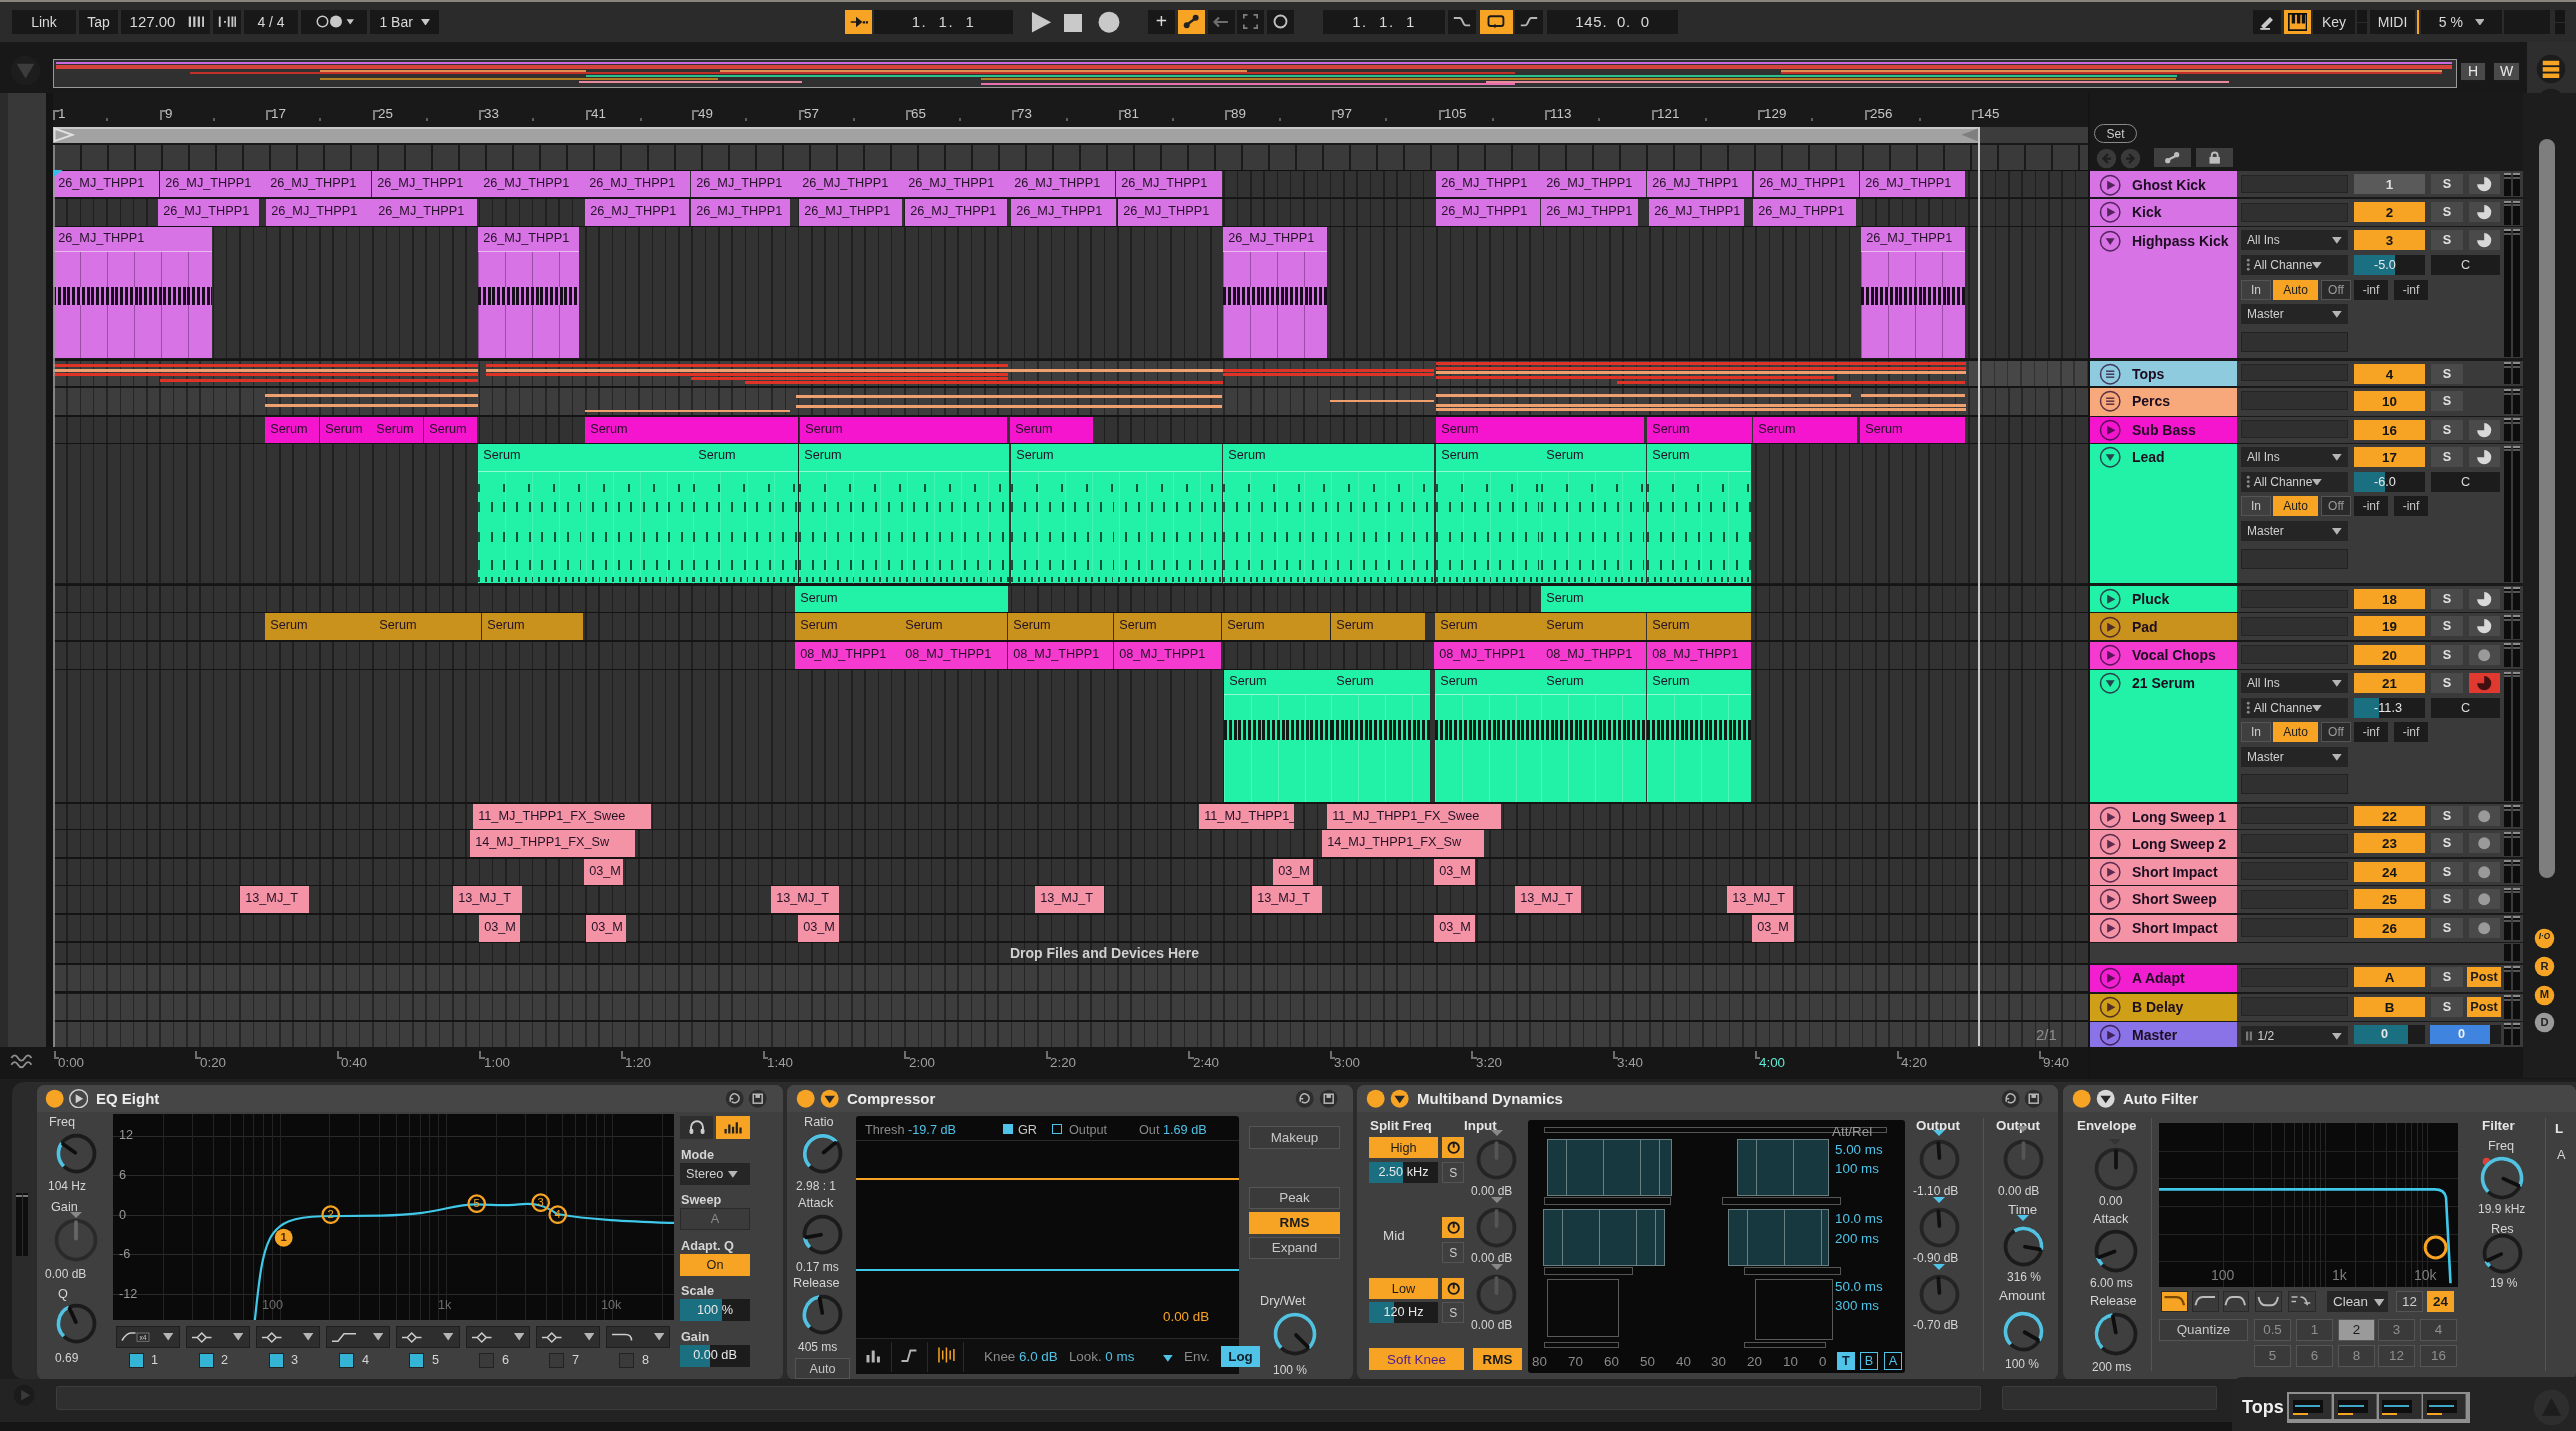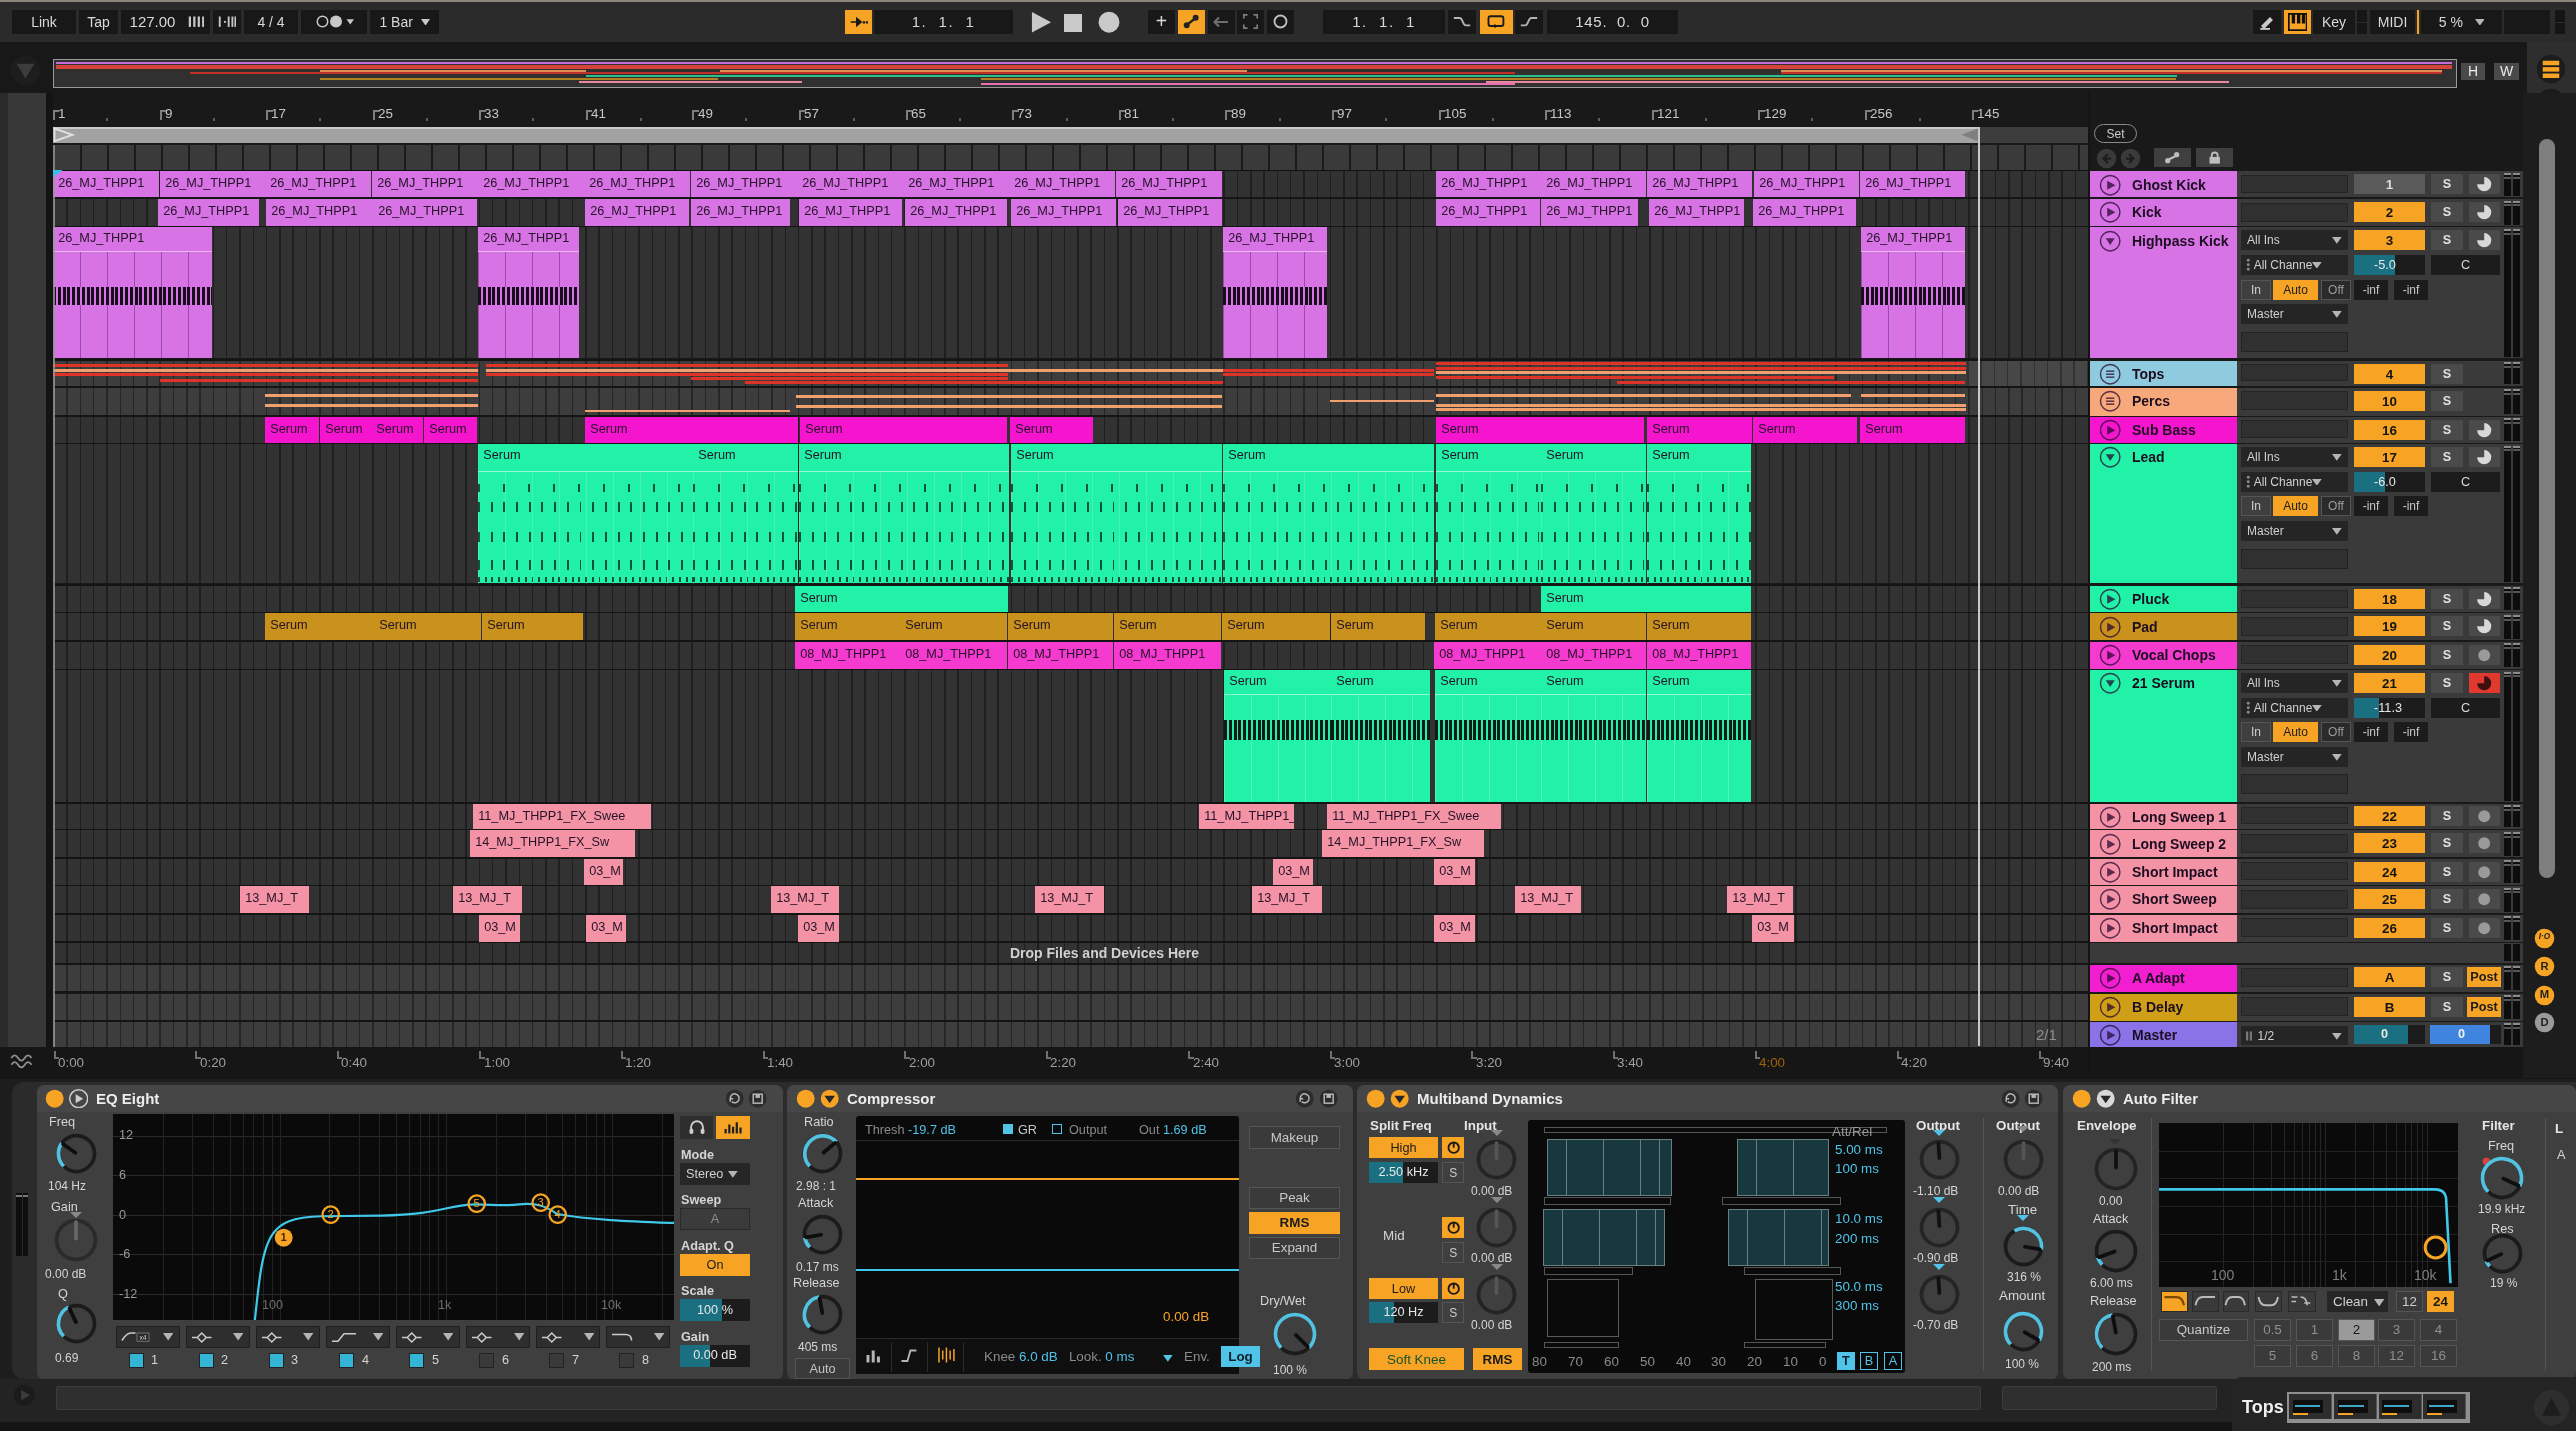--- a/index.html
+++ b/index.html
@@ -763,21 +763,21 @@
 <div class="a" style="left:1190px;top:1057px;width:3.7px;height:1.5px;background:#6f6f6f"></div>
 <div class="a" style="left:1334px;top:1055px;color:#9f9f9f;font-size:13.4px">3:00</div>
 <div class="a" style="left:1330px;top:1051px;width:1.5px;height:7.5px;background:#6f6f6f"></div>
 <div class="a" style="left:1331px;top:1057px;width:3.7px;height:1.5px;background:#6f6f6f"></div>
 <div class="a" style="left:1476px;top:1055px;color:#9f9f9f;font-size:13.4px">3:20</div>
 <div class="a" style="left:1471px;top:1051px;width:1.5px;height:7.5px;background:#6f6f6f"></div>
 <div class="a" style="left:1473px;top:1057px;width:3.7px;height:1.5px;background:#6f6f6f"></div>
 <div class="a" style="left:1617px;top:1055px;color:#9f9f9f;font-size:13.4px">3:40</div>
 <div class="a" style="left:1613px;top:1051px;width:1.5px;height:7.5px;background:#6f6f6f"></div>
 <div class="a" style="left:1614px;top:1057px;width:3.7px;height:1.5px;background:#6f6f6f"></div>
-<div class="a" style="left:1759px;top:1055px;color:#a16207;font-size:13.4px">4:00</div>
+<div class="a" style="left:1759px;top:1055px;color:#5eead4;font-size:13.4px">4:00</div>
 <div class="a" style="left:1755px;top:1051px;width:1.5px;height:7.5px;background:#6f6f6f"></div>
 <div class="a" style="left:1756px;top:1057px;width:3.7px;height:1.5px;background:#6f6f6f"></div>
 <div class="a" style="left:1901px;top:1055px;color:#9f9f9f;font-size:13.4px">4:20</div>
 <div class="a" style="left:1897px;top:1051px;width:1.5px;height:7.5px;background:#6f6f6f"></div>
 <div class="a" style="left:1898px;top:1057px;width:3.7px;height:1.5px;background:#6f6f6f"></div>
 <div class="a" style="left:2043px;top:1055px;color:#9f9f9f;font-size:13.4px">9:40</div>
 <div class="a" style="left:2039px;top:1051px;width:1.5px;height:7.5px;background:#6f6f6f"></div>
 <div class="a" style="left:2040px;top:1057px;width:3.7px;height:1.5px;background:#6f6f6f"></div>
 <div class="a" style="left:2036px;top:1026px;color:#8f8f8f;font-size:15px">2/1</div>
 <svg class="a" style="left:9px;top:1049px;" width="27" height="22.4" viewBox="0 0 36 30">
@@ -1655,21 +1655,21 @@
       <circle cx="9" cy="9" r="7" fill="none" stroke="#1a1a1a" stroke-width="2.5"></circle>
       <path d="M9 2 v7" stroke="#1a1a1a" stroke-width="2.5"></path>
     </svg>
   </div>
 <div class="a" style="left:1369px;top:1302px;width:69px;height:21px;background:#1c1c1c"></div>
 <div class="a" style="left:1369px;top:1302px;width:25px;height:21px;background:#1a6f80"></div>
 <div class="a" style="left:1369px;top:1305px;">
     <div style="width:69px;text-align:center;color:#e8e8e8;font-size:12.7px">120 Hz</div>
   </div>
 <div class="a" style="left:1442px;top:1302px;width:22.4px;height:21px;background:#3f3f3f;border:0.7px solid #555;color:#ccc;font-size:12px;display:flex;align-items:center;justify-content:center">S</div>
-<div class="a" style="left:1369px;top:1348px;width:95px;height:22.4px;background:#f7a424;color:#14532d;font-size:13.4px;display:flex;align-items:center;justify-content:center">Soft Knee</div>
+<div class="a" style="left:1369px;top:1348px;width:95px;height:22.4px;background:#f7a424;color:#4c1d95;font-size:13.4px;display:flex;align-items:center;justify-content:center">Soft Knee</div>
 <svg class="a" style="left:1491px;top:1130px;" width="12" height="6" viewBox="0 0 16 8">
     <path d="M0 0 h16 l-8 8z" fill="#888"></path>
   </svg>
 <svg class="a" style="left:1474px;top:1137px;" width="45" height="45" viewBox="0 0 60 60">
     <circle cx="30" cy="30" r="24" fill="none" stroke="#242424" stroke-width="5"></circle>
     <path d="M30.0 28.0 L30.0 8.0" stroke="#555" stroke-width="5" stroke-linecap="round"></path>
   </svg>
 <div class="a" style="left:1471px;top:1184px;color:#d5d5d5;font-size:12px">0.00 dB</div>
 <svg class="a" style="left:1491px;top:1197px;" width="12" height="6" viewBox="0 0 16 8">
     <path d="M0 0 h16 l-8 8z" fill="#888"></path>

